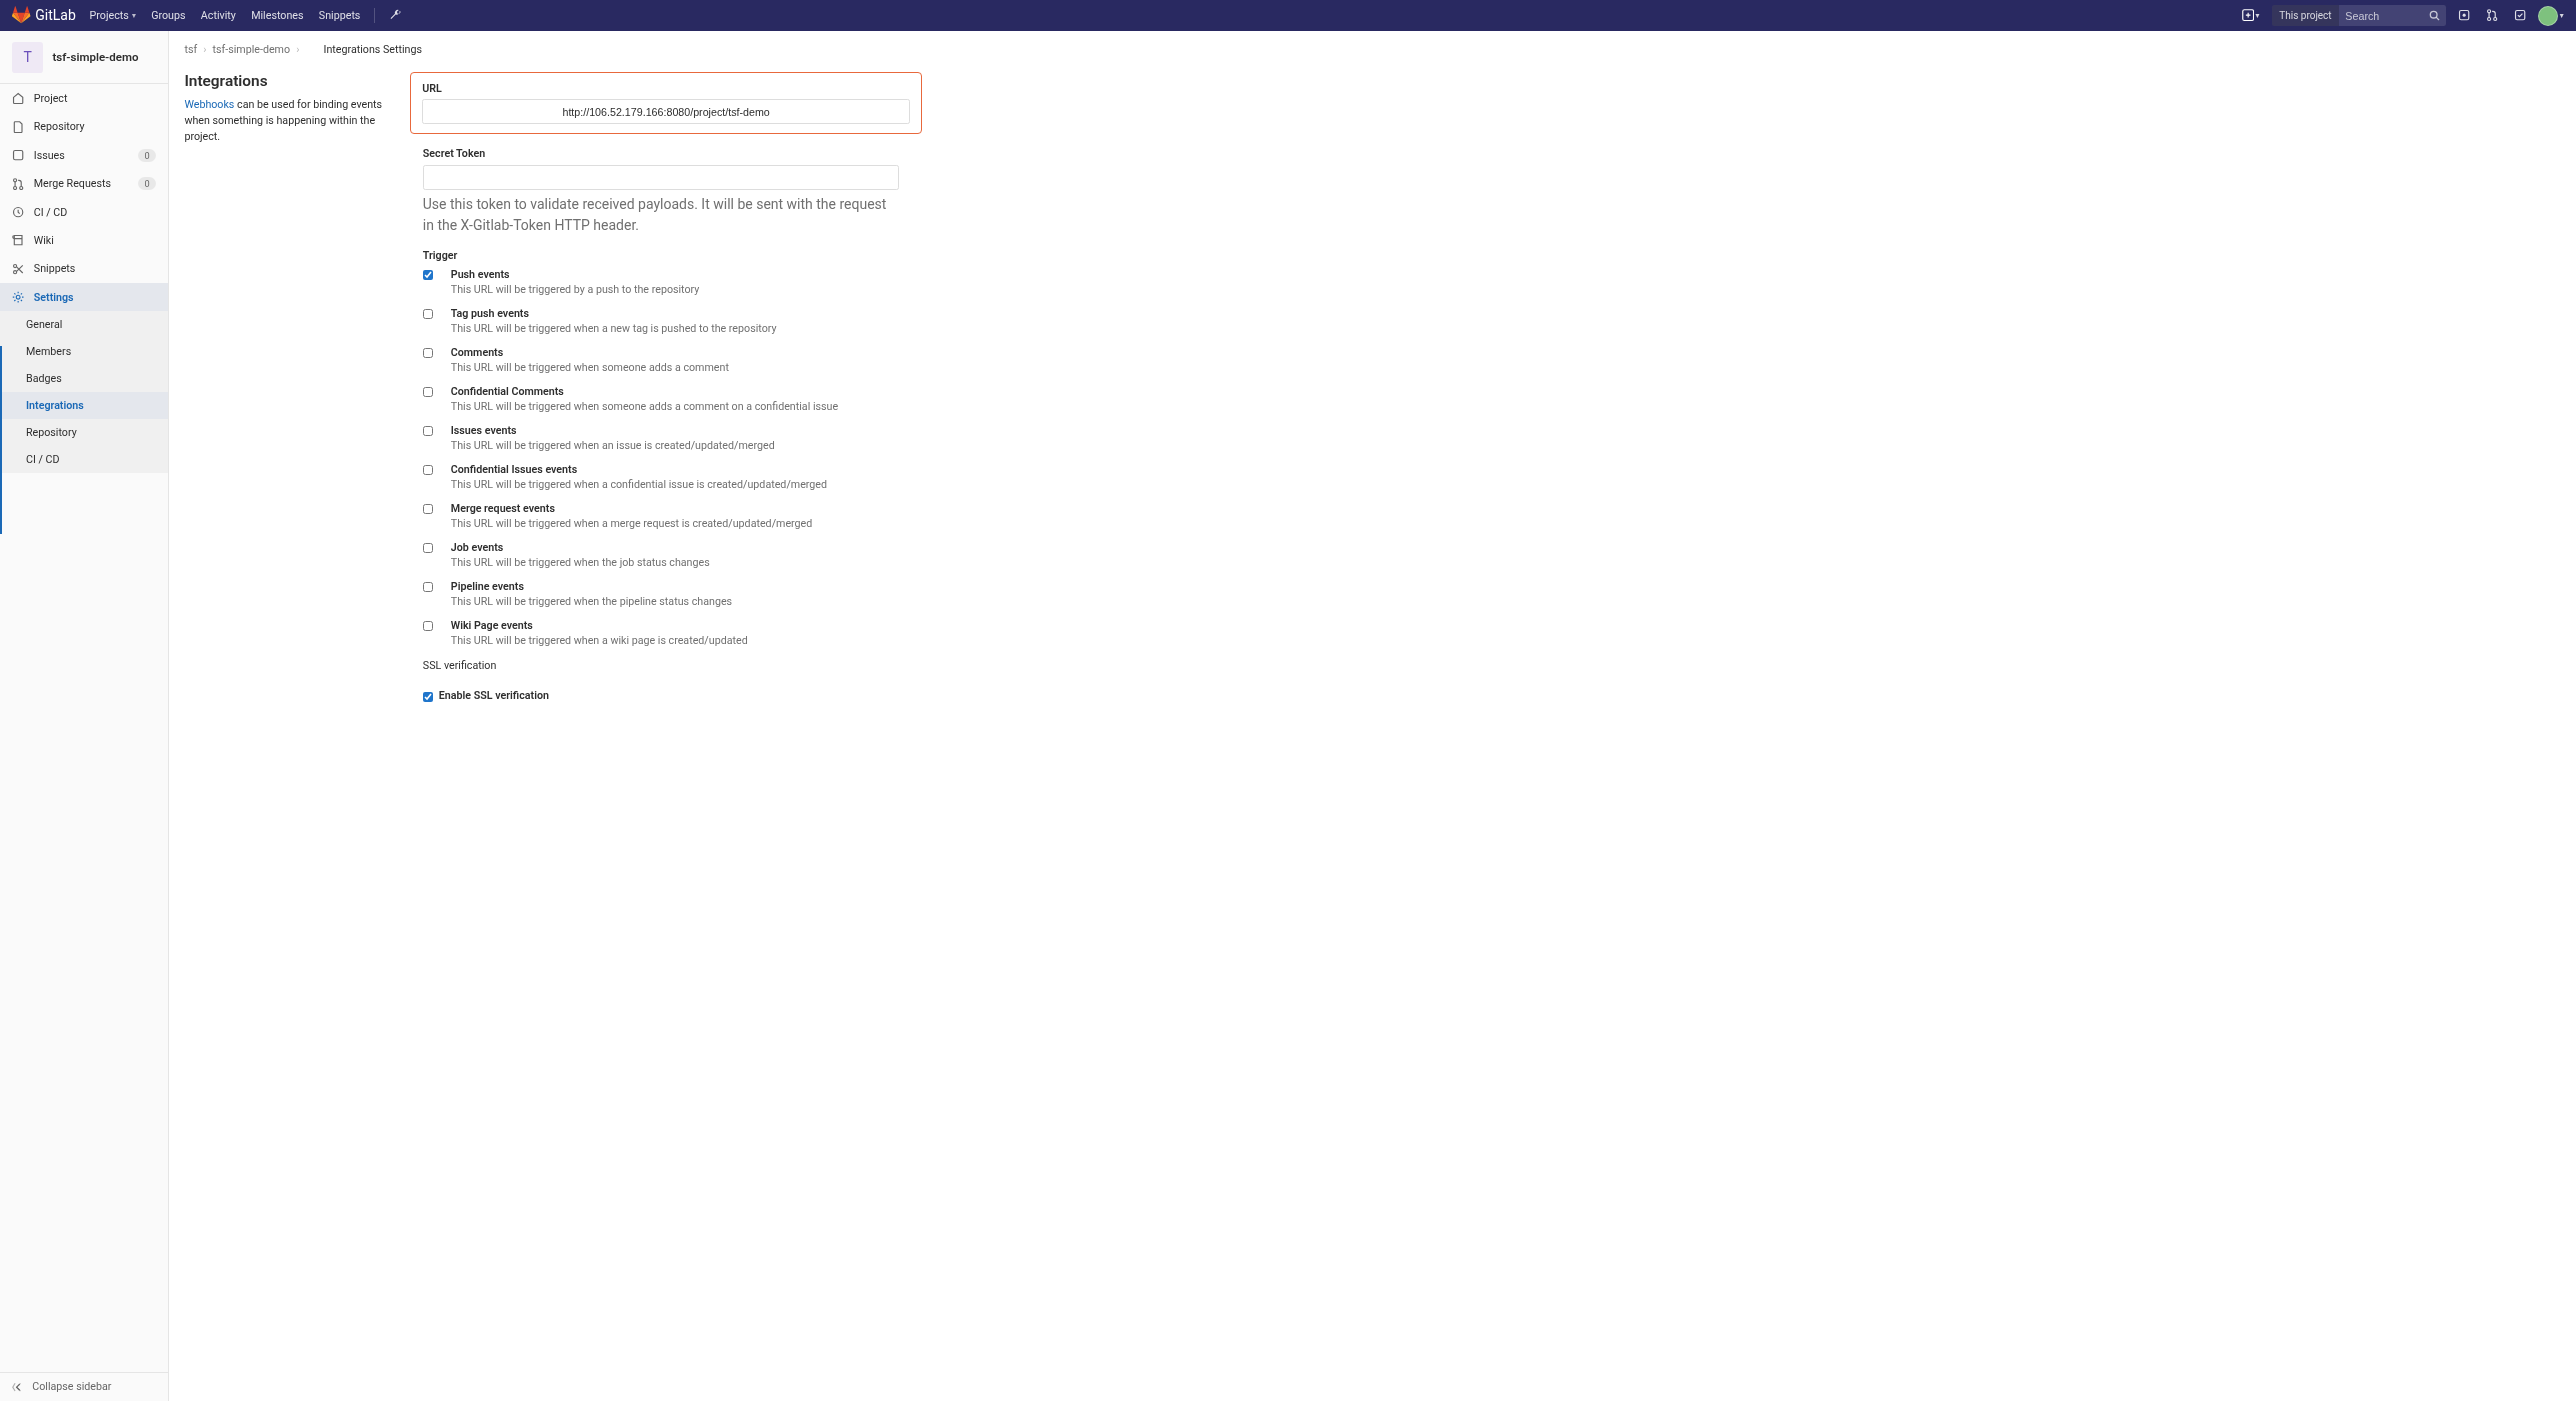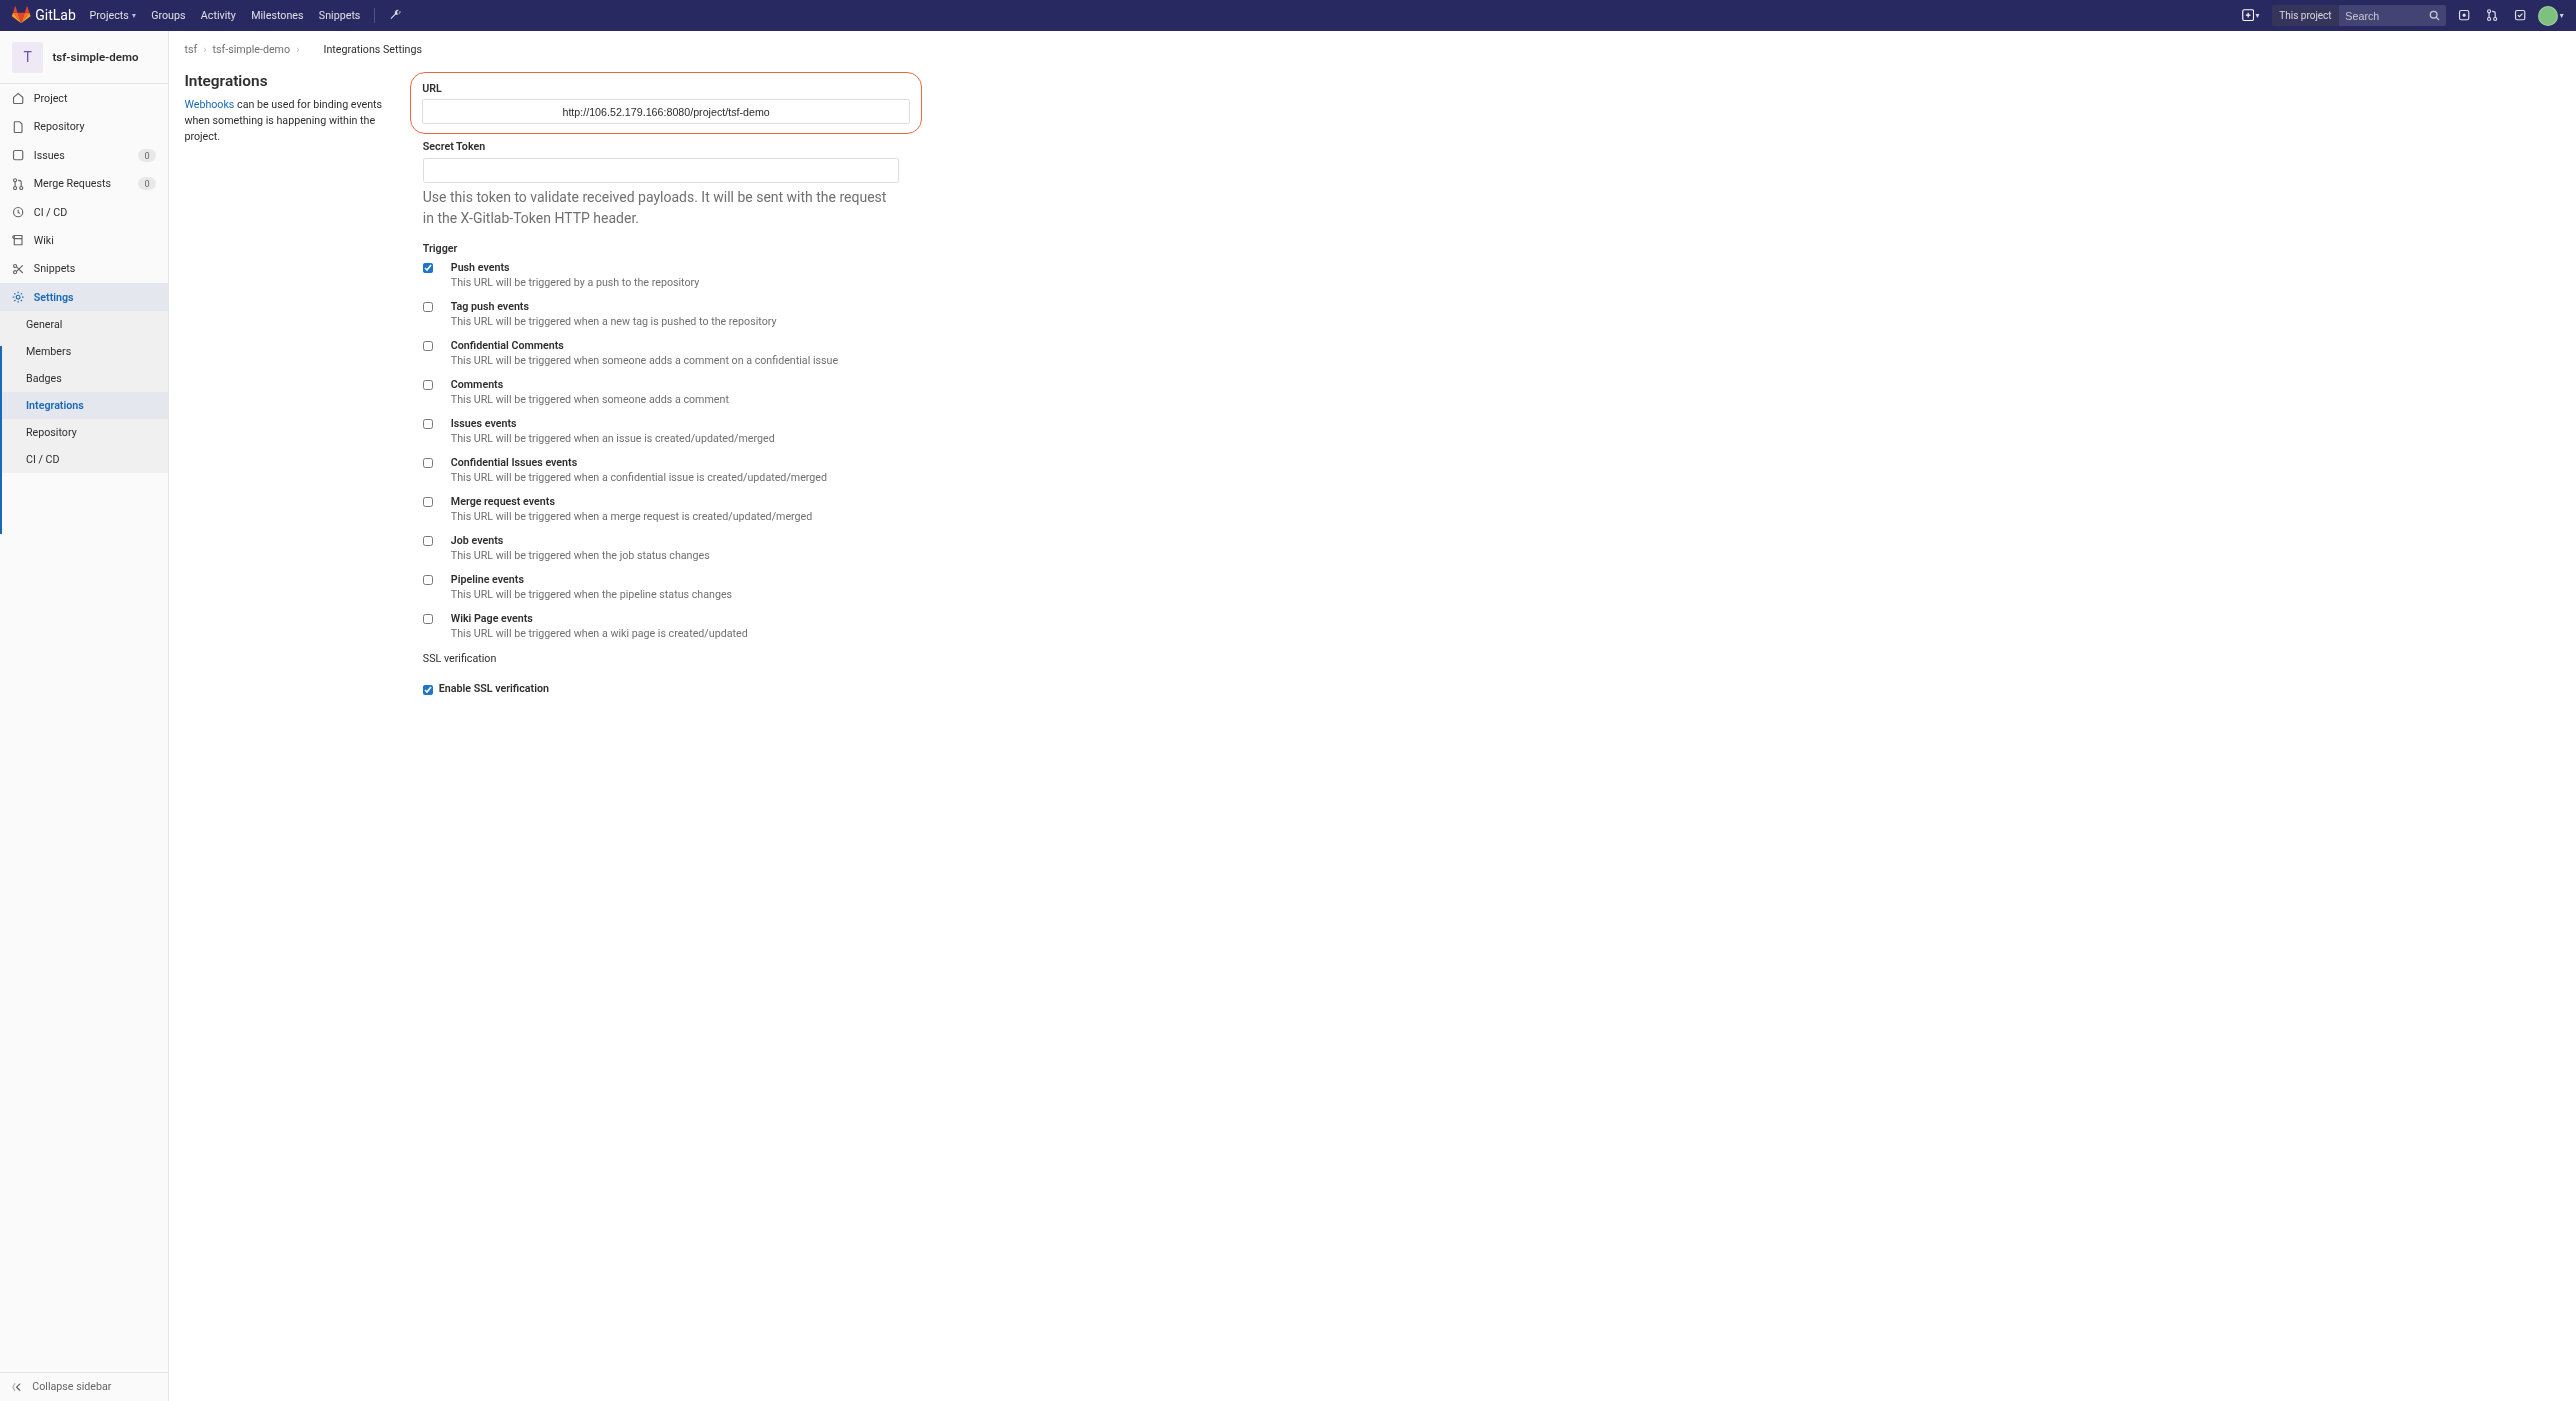--- a/index.html
+++ b/index.html
@@ -52,21 +52,21 @@
 .breadcrumb .current { color: #2e2e2e; padding-left: 18px; }
 
 .content-row { display: flex; gap: 15.4px; }
 .content-left { width: 223px; flex-shrink: 0; }
 .content-left h1 { font-size: 15.4px; font-weight: 600; margin-bottom: 7.7px; color: #2e2e2e; }
 .content-left p { font-size: 10.7px; color: #2e2e2e; line-height: 1.5; }
 .content-left a { color: #1b69b6; text-decoration: none; cursor: pointer; }
 
 .content-right { flex: 1; max-width: 476px; }
 
-.highlight-box { border: 1.5px solid #e8683c; border-radius: 15px; padding: 9.2px 10.7px; margin-left: -12.3px; margin-right: -23px; margin-bottom: 6px; }
+.highlight-box { border: 1.5px solid #e8683c; border-radius: 4px; padding: 9.2px 10.7px; margin-left: -12.3px; margin-right: -23px; margin-bottom: 13px; }
 
 .form-group { margin-bottom: 12.3px; }
 .form-label { display: block; font-weight: 600; font-size: 10.7px; color: #2e2e2e; margin-bottom: 4.6px; }
 .form-input { width: 100%; padding: 5.4px 7.7px; border: 0.8px solid #ddd; border-radius: 2.3px; font-size: 10.7px; color: #2e2e2e; text-align: center; }
 .form-help { font-size: 14px; color: #707070; margin-top: 4.6px; line-height: 1.5; }
 
 .trigger-section-label { font-weight: 600; font-size: 10.7px; margin-bottom: 6.1px; }
 .trigger-item { display: flex; align-items: flex-start; gap: 18px; margin-bottom: 4.6px; }
 .trigger-checkbox { margin-top: 2.3px; width: 10px; height: 10px; cursor: pointer; accent-color: #1f75cb; }
 .trigger-body { flex: 1; }
@@ -310,29 +310,29 @@
             <div class="trigger-item">
               <input type="checkbox" class="trigger-checkbox" style="">
               <div class="trigger-body">
                 <div class="trigger-title">Tag push events</div>
                 <div class="trigger-desc">This URL will be triggered when a new tag is pushed to the repository</div>
               </div>
             </div>
             <div class="trigger-item">
               <input type="checkbox" class="trigger-checkbox" style="">
               <div class="trigger-body">
+                <div class="trigger-title">Comments</div>
+                <div class="trigger-desc">This URL will be triggered when someone adds a comment</div>
+              </div>
+            </div>
+            <div class="trigger-item">
+              <input type="checkbox" class="trigger-checkbox" style="">
+              <div class="trigger-body">
                 <div class="trigger-title">Confidential Comments</div>
                 <div class="trigger-desc">This URL will be triggered when someone adds a comment on a confidential issue</div>
-              </div>
-            </div>
-            <div class="trigger-item">
-              <input type="checkbox" class="trigger-checkbox" style="">
-              <div class="trigger-body">
-                <div class="trigger-title">Comments</div>
-                <div class="trigger-desc">This URL will be triggered when someone adds a comment</div>
               </div>
             </div>
             <div class="trigger-item">
               <input type="checkbox" class="trigger-checkbox" style="">
               <div class="trigger-body">
                 <div class="trigger-title">Issues events</div>
                 <div class="trigger-desc">This URL will be triggered when an issue is created/updated/merged</div>
               </div>
             </div>
             <div class="trigger-item">

